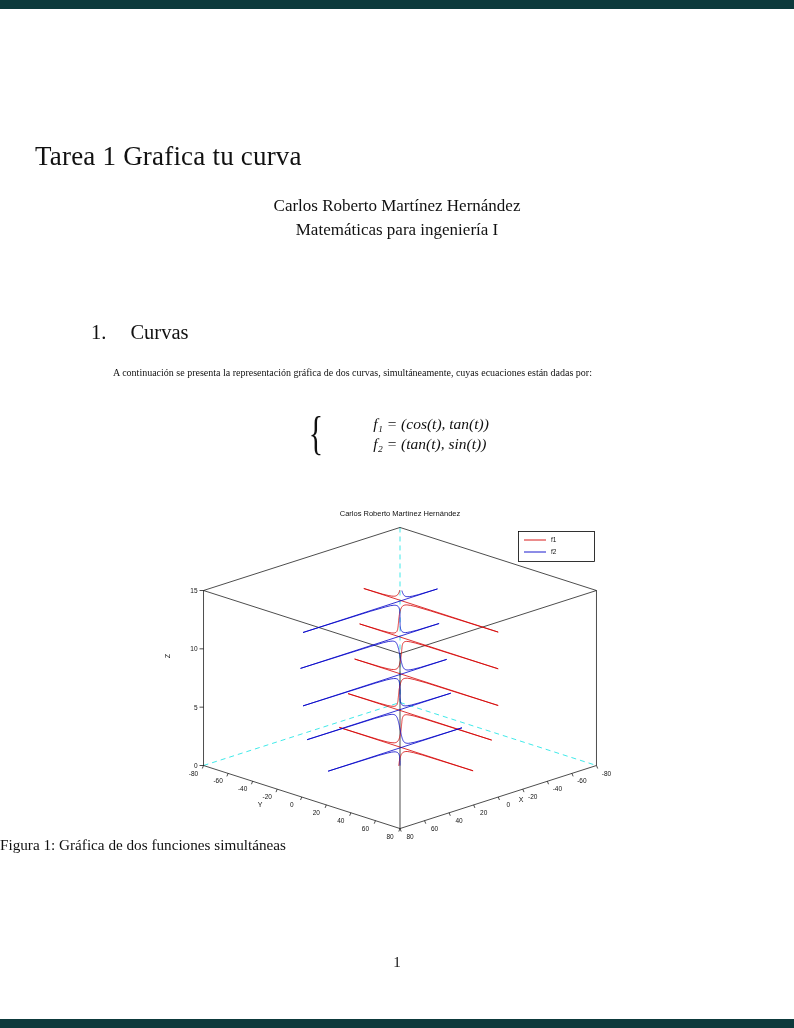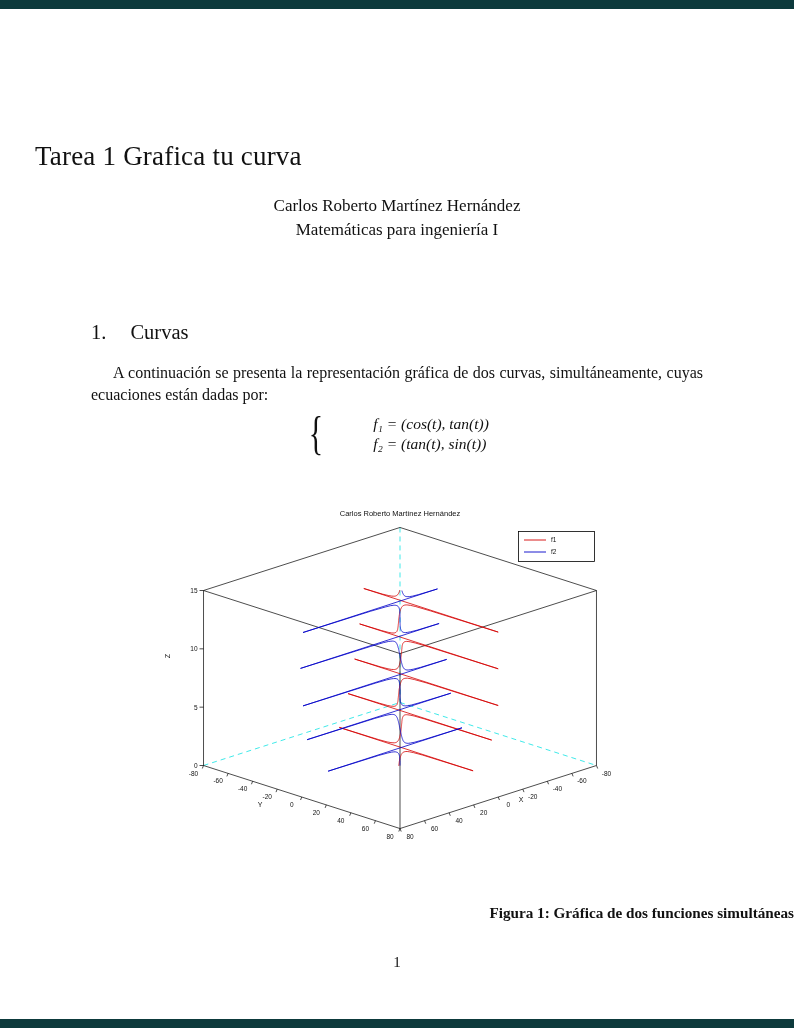--- a/index.html
+++ b/index.html
@@ -9,31 +9,31 @@
   .edge-bar.top{top:0;}
   .edge-bar.bottom{bottom:0;}
   .doc-title{position:absolute;top:141px;left:0;width:100%;text-align:left;
              font-size:27px;letter-spacing:.2px;margin-left:35px;}
   .byline{position:absolute;left:0;width:100%;text-align:center;font-size:17px;}
   .byline.author{top:196px;}
   .byline.course{top:220px;text-align:center;}
   .byline.date{top:256px;}
   .section-head{position:absolute;top:321px;left:91px;font-size:20.5px;font-weight:normal;}
   .sec-num{display:inline-block;margin-right:24px;}
-  .para{position:absolute;top:362px;left:91px;width:612px;font-size:16px;
+  .para{position:absolute;top:362px;left:91px;width:612px;font-size:10px;
         line-height:21.5px;text-align:justify;text-indent:22px;}
   .equation{position:absolute;top:411px;left:0;width:100%;display:flex;
             justify-content:center;align-items:center;}
   .brace{font-size:46px;font-weight:400;line-height:46px;transform:scaleX(.65);
          margin-right:2px;}
   .eq-lines{font-style:italic;font-size:15.5px;line-height:20px;margin-left:44px;}
   .fig{position:absolute;top:503px;left:140px;width:520px;height:345px;}
   .fig svg{display:block;}
   .fig svg text{font-family:"Liberation Sans",sans-serif;fill:#111;}
-  .caption{position:absolute;top:904px;left:0;width:100%;text-align:right;font-size:15.2px;font-weight:bold;}
+  .caption{position:absolute;top:836px;left:0;width:100%;text-align:left;font-size:15.2px;}
   .pagenum{position:absolute;top:954px;left:0;width:100%;text-align:center;font-size:15px;}
 </style>
 </head>
 <body>
 
 <div class="page">
 
   <div class="edge-bar top" style="background-color: rgb(13, 58, 60);"></div>
 
   <div class="doc-title">Tarea 1 Grafica tu curva</div>

